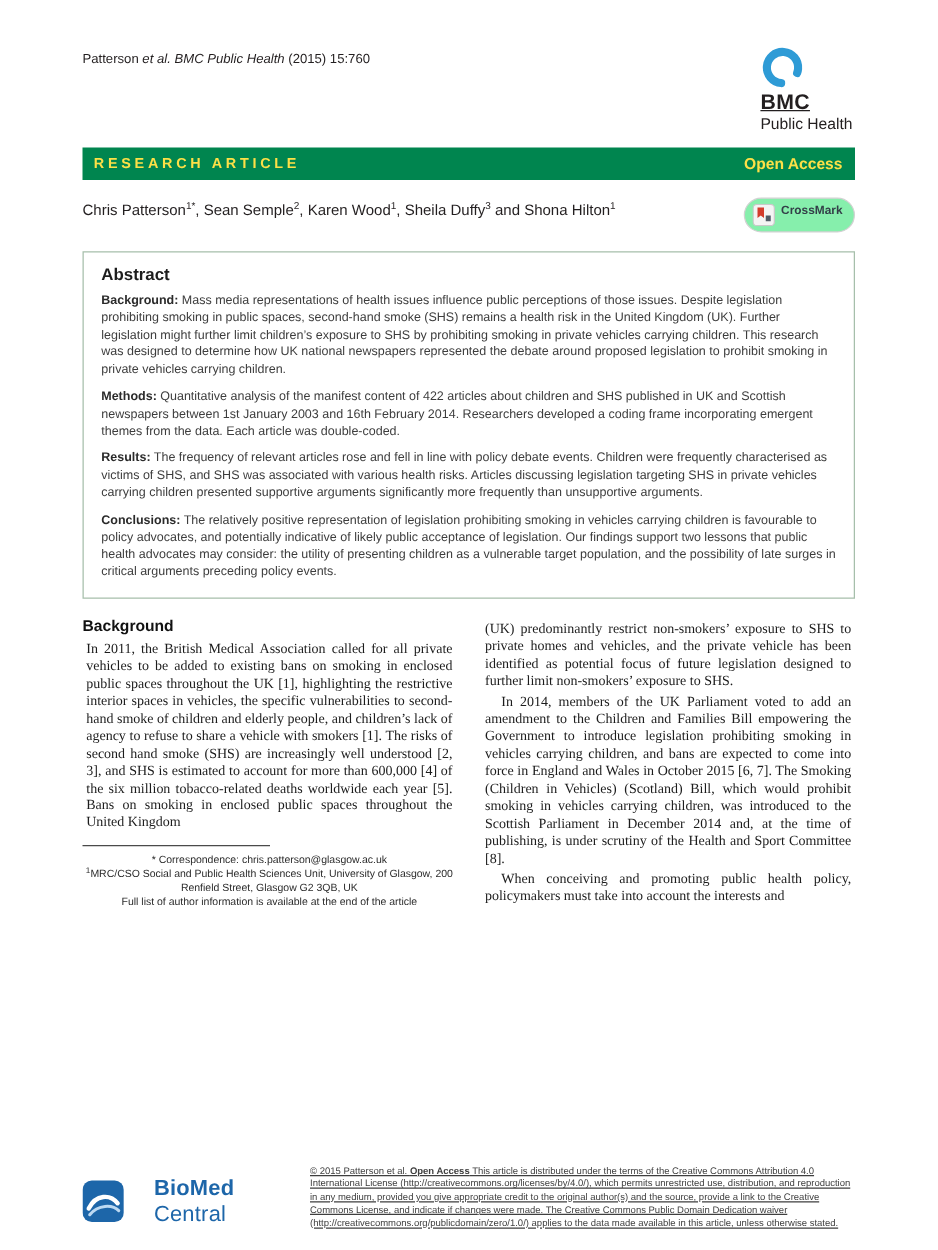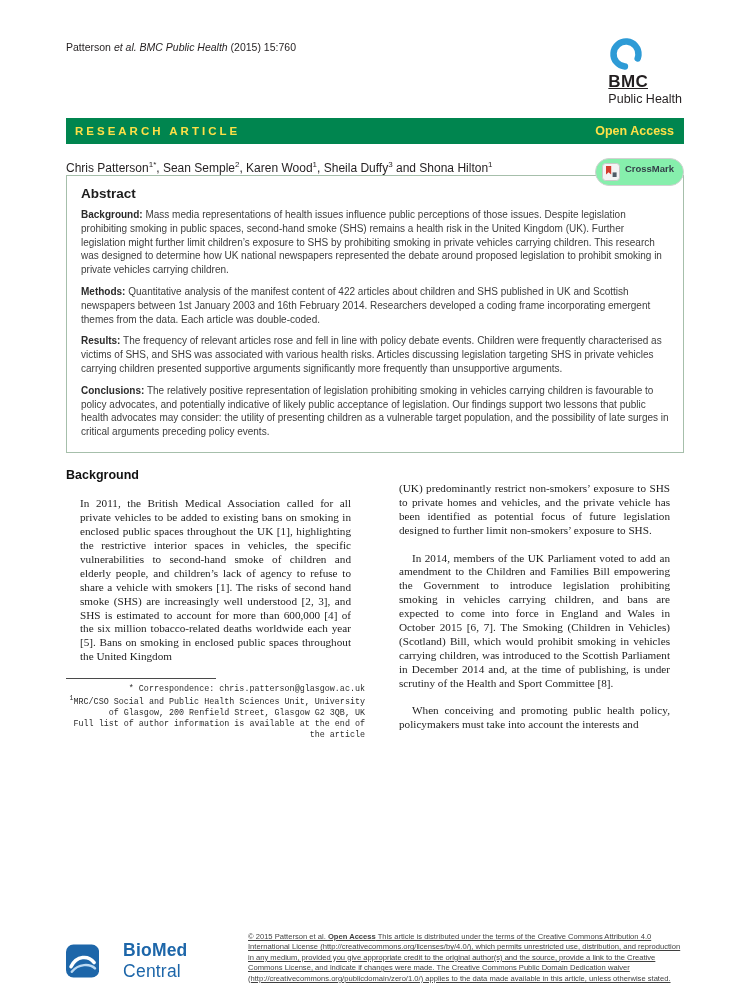--- a/index.html
+++ b/index.html
@@ -34,41 +34,41 @@
   .crossmark {
     position: absolute; top: -2px; right: 0; display: inline-flex; align-items: flex-start;
     gap: 5px; border: 1px solid #d2d2d2; border-radius: 14px; padding: 4px 9px 4px 6px;
     background: #86efac; cursor: pointer;
   }
   .cm-label { font-size: 9.5px; font-weight: bold; color: #333f48; }
   
   .authors { margin: 13px 0 0; font-size: 12px; color: #231f20; }
   .authors sup { font-size: 8px; }
   
-  .abstract-box { border: 1px solid #a6bfab; padding: 10px 14px 13px; }
+  .abstract-box { margin-top: 26px; border: 1px solid #a6bfab; padding: 10px 14px 13px; }
   .abstract-heading { margin: 0 0 7px; font-size: 13.5px; font-weight: bold; color: #1d1d1d; }
   .abstract-para { margin: 0 0 8px; font-size: 10px; line-height: 1.38; color: #3d3d3d; }
   .abstract-para:last-child { margin-bottom: 0; }
   .abstract-para b { color: #2b2b2b; }
   
   .columns { display: flex; gap: 20px; margin-top: 15px; }
   .col {
     width: 299px; font-family: "Liberation Serif", "DejaVu Serif", serif;
     font-size: 11.2px; line-height: 1.24; text-align: justify; color: #1c1c1c;
   }
   .body-heading {
     font-family: "Liberation Sans", sans-serif; font-size: 12.5px;
     font-weight: bold; margin: 0 0 4px; color: #111;
   }
-  .col p { margin: 14px; }
+  .col p { margin: 3px; }
   .col p.indent { text-indent: 13px; }
   
   .footnote {
-    margin-top: 10px; font-family: Liberation Mono, monospace;
-    font-size: 8.4px; line-height: 1.32; text-align: right; color: #2b2b2b;
+    margin-top: 10px; font-family: Liberation Sans, sans-serif;
+    font-size: 8.4px; line-height: 1.32; text-align: center; color: #2b2b2b;
   }
   .footnote-rule { width: 150px; border-top: 1px solid #4a4a4a; margin-bottom: 5px; }
   .footnote sup { font-size: 6.5px; }
   .fn-line { margin: 0; }
   
   .page-footer {
     position: absolute; left: 66px; right: 66px; bottom: 16px;
     display: flex; align-items: flex-start; gap: 14px;
   }
   .biomed-logo { display: flex; align-items: center; gap: 24px; min-width: 168px; margin-top: 8px; }

